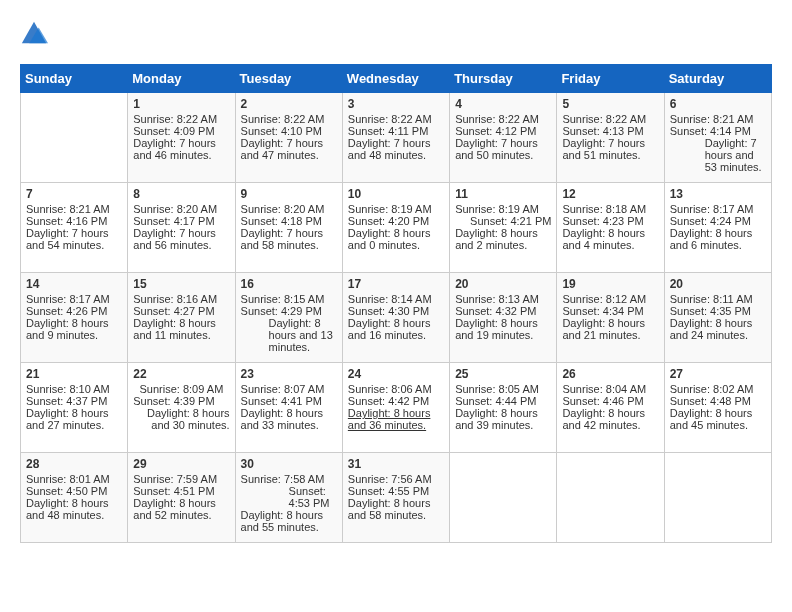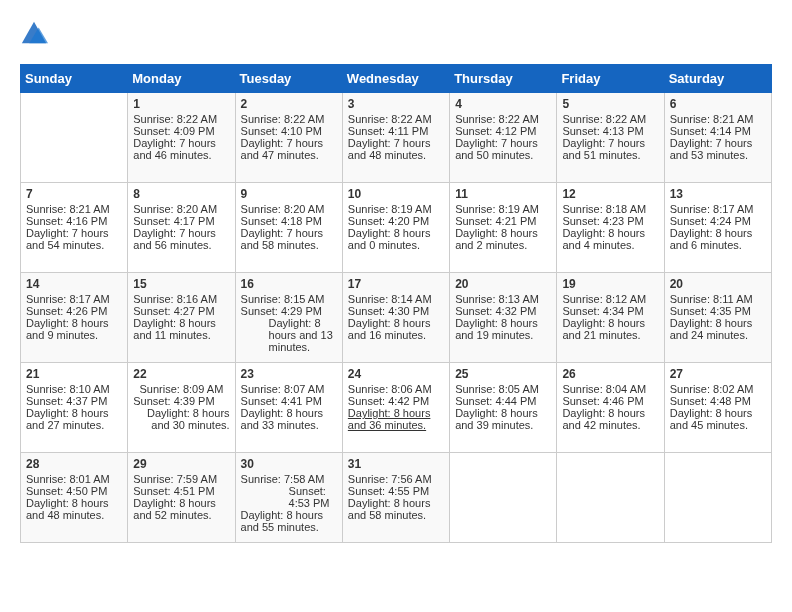--- a/index.html
+++ b/index.html
@@ -144,21 +144,21 @@
         <td>
           <span class="day-num">5</span>
           <span style="display: block;">Sunrise: 8:22 AM</span>
           <span style="display: block;">Sunset: 4:13 PM</span>
           <span style="display: block;">Daylight: 7 hours and 51 minutes.</span>
         </td>
         <td>
           <span class="day-num">6</span>
           <span style="display: block;">Sunrise: 8:21 AM</span>
           <span style="display: block;">Sunset: 4:14 PM</span>
-          <span style="display: block;">Daylight: 7 hours and 53 minutes.</span>
+          <span style="display: block; margin-left: 35px;">Daylight: 7 hours and 53 minutes.</span>
         </td>
       </tr>
       <tr>
         <td>
           <span class="day-num">7</span>
           <span style="display: block;">Sunrise: 8:21 AM</span>
           <span style="display: block;">Sunset: 4:16 PM</span>
           <span style="display: block;">Daylight: 7 hours and 54 minutes.</span>
         </td>
         <td>
@@ -175,21 +175,21 @@
         </td>
         <td>
           <span class="day-num">10</span>
           <span style="display: block;">Sunrise: 8:19 AM</span>
           <span style="display: block;">Sunset: 4:20 PM</span>
           <span style="display: block;">Daylight: 8 hours and 0 minutes.</span>
         </td>
         <td>
           <span class="day-num">11</span>
           <span style="display: block;">Sunrise: 8:19 AM</span>
-          <span style="display: block;">Sunset: 4:21 PM</span>
+          <span style="display: block; text-align: right;">Sunset: 4:21 PM</span>
           <span style="display: block;">Daylight: 8 hours and 2 minutes.</span>
         </td>
         <td>
           <span class="day-num">12</span>
           <span style="display: block;">Sunrise: 8:18 AM</span>
           <span style="display: block;">Sunset: 4:23 PM</span>
           <span style="display: block;">Daylight: 8 hours and 4 minutes.</span>
         </td>
         <td>
           <span class="day-num">13</span>

